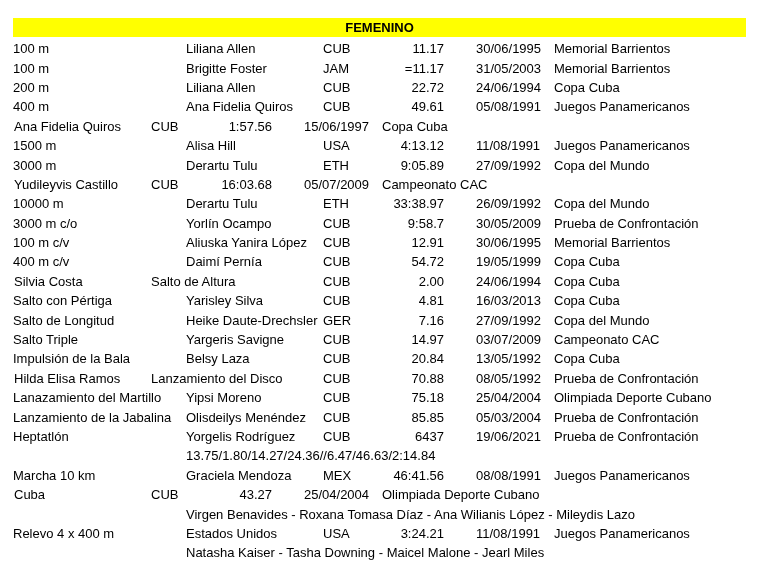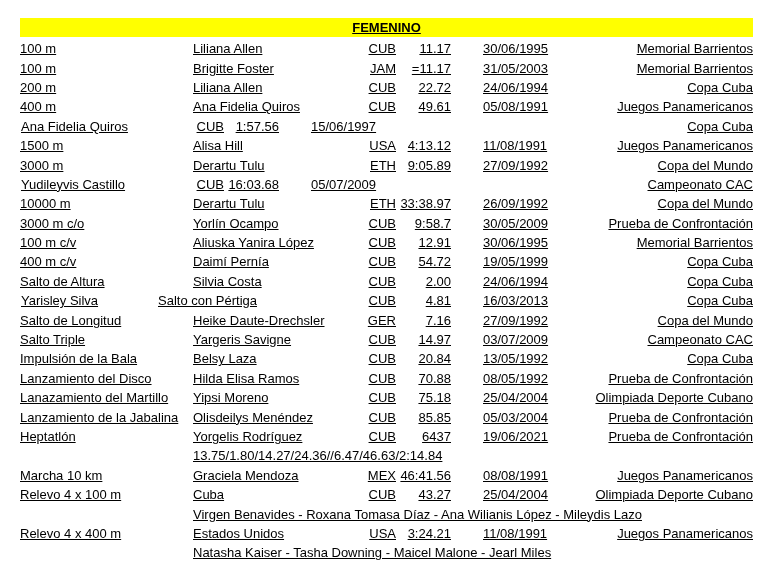--- a/index.html
+++ b/index.html
@@ -8,24 +8,23 @@
     background: #ffffff;
     width: 769px;
     height: 576px;
     font-family: "Liberation Sans", "DejaVu Sans", sans-serif;
     font-size: 13px;
     color: #000000;
     overflow: hidden;
   }
   .page {
     position: absolute;
-    left: 20px;
+    left: 13px;
     top: 18px;
     width: 733px;
-    text-decoration: underline;
   }
   .header-bar {
     height: 19px;
     background: #FFFF00;
     display: flex;
     align-items: center;
     justify-content: center;
     font-weight: bold;
     font-size: 13px;
     letter-spacing: 0px;
@@ -44,35 +43,34 @@
     width: 172px;
     text-align: left;
   }
   .c-athlete {
     width: 138px;
     padding-left: 1px;
     box-sizing: border-box;
   }
   .c-country {
     width: 66px;
-    text-align: right;
+    text-align: left;
   }
   .c-mark {
     width: 55px;
     text-align: right;
   }
   .c-date {
     width: 110px;
     padding-left: 32px;
     box-sizing: border-box;
   }
   .c-competition {
     flex: 1 1 auto;
     overflow: visible;
-    text-align: right;
   }
   .c-detail {
     padding-left: 1px;
   }
 </style>
 </head>
 <body>
 
 <div class="page">
   <div class="header-bar">
@@ -167,30 +165,30 @@
       </div>
       <div class="row">
         <div class="cell c-event">400 m c/v</div>
         <div class="cell c-athlete">Daimí Pernía</div>
         <div class="cell c-country">CUB</div>
         <div class="cell c-mark">54.72</div>
         <div class="cell c-date">19/05/1999</div>
         <div class="cell c-competition">Copa Cuba</div>
       </div>
       <div class="row">
+        <div class="cell c-athlete">Silvia Costa</div>
         <div class="cell c-event">Salto de Altura</div>
-        <div class="cell c-athlete">Silvia Costa</div>
         <div class="cell c-country">CUB</div>
         <div class="cell c-mark">2.00</div>
         <div class="cell c-date">24/06/1994</div>
         <div class="cell c-competition">Copa Cuba</div>
       </div>
       <div class="row">
+        <div class="cell c-event">Salto con Pértiga</div>
         <div class="cell c-athlete">Yarisley Silva</div>
-        <div class="cell c-event">Salto con Pértiga</div>
         <div class="cell c-country">CUB</div>
         <div class="cell c-mark">4.81</div>
         <div class="cell c-date">16/03/2013</div>
         <div class="cell c-competition">Copa Cuba</div>
       </div>
       <div class="row">
         <div class="cell c-event">Salto de Longitud</div>
         <div class="cell c-athlete">Heike Daute-Drechsler</div>
         <div class="cell c-country">GER</div>
         <div class="cell c-mark">7.16</div>
@@ -207,22 +205,22 @@
       </div>
       <div class="row">
         <div class="cell c-event">Impulsión de la Bala</div>
         <div class="cell c-athlete">Belsy Laza</div>
         <div class="cell c-country">CUB</div>
         <div class="cell c-mark">20.84</div>
         <div class="cell c-date">13/05/1992</div>
         <div class="cell c-competition">Copa Cuba</div>
       </div>
       <div class="row">
+        <div class="cell c-athlete">Hilda Elisa Ramos</div>
         <div class="cell c-event">Lanzamiento del Disco</div>
-        <div class="cell c-athlete">Hilda Elisa Ramos</div>
         <div class="cell c-country">CUB</div>
         <div class="cell c-mark">70.88</div>
         <div class="cell c-date">08/05/1992</div>
         <div class="cell c-competition">Prueba de Confrontación</div>
       </div>
       <div class="row">
         <div class="cell c-event">Lanazamiento del Martillo</div>
         <div class="cell c-athlete">Yipsi Moreno</div>
         <div class="cell c-country">CUB</div>
         <div class="cell c-mark">75.18</div>
@@ -251,21 +249,20 @@
       </div>
       <div class="row">
         <div class="cell c-event">Marcha 10 km</div>
         <div class="cell c-athlete">Graciela Mendoza</div>
         <div class="cell c-country">MEX</div>
         <div class="cell c-mark">46:41.56</div>
         <div class="cell c-date">08/08/1991</div>
         <div class="cell c-competition">Juegos Panamericanos</div>
       </div>
       <div class="row">
-        <div class="cell c-event">Relevo 4 x 100 m</div>
         <div class="cell c-athlete">Cuba</div>
         <div class="cell c-country">CUB</div>
         <div class="cell c-mark">43.27</div>
         <div class="cell c-date">25/04/2004</div>
         <div class="cell c-competition">Olimpiada Deporte Cubano</div>
       </div>
       <div class="row">
         <div class="cell c-event"></div>
         <div class="cell c-detail">Virgen Benavides - Roxana Tomasa Díaz - Ana Wilianis López - Mileydis Lazo</div>
       </div>

